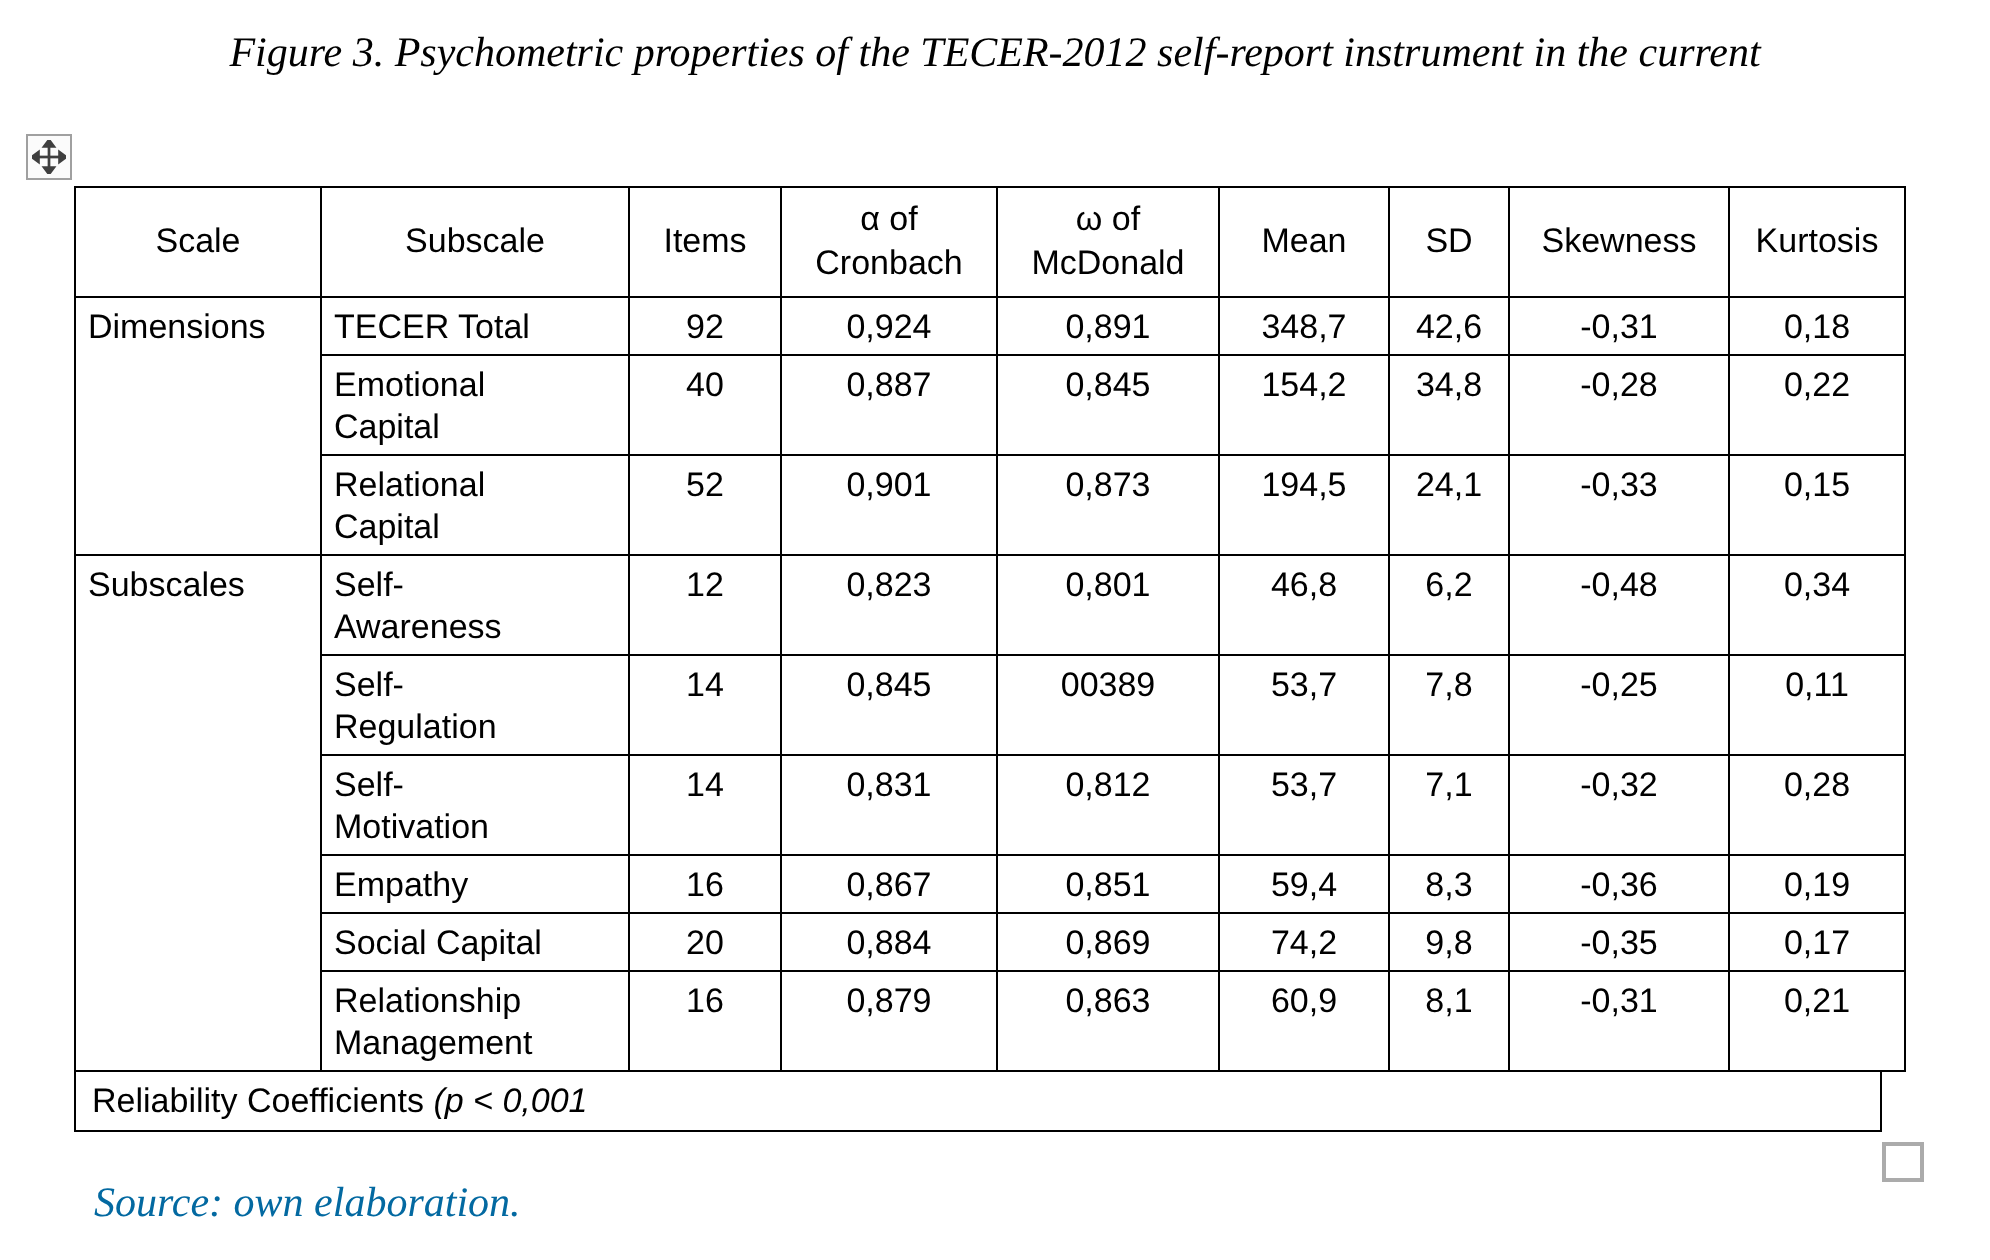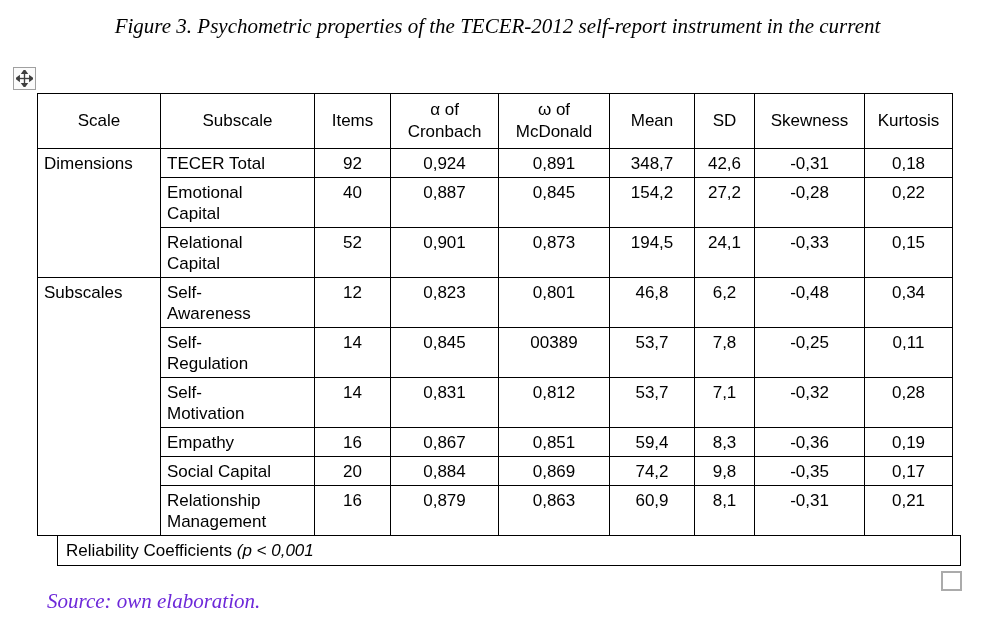--- a/index.html
+++ b/index.html
@@ -29,21 +29,21 @@
   }
   table.stats td {
     vertical-align:top; white-space:pre-line;
     line-height:21px; padding:4px 6px 3px 6px;
   }
   td.scale-cell, td.subscale-cell { text-align:left; padding-left:8px; }
   td.num-cell { text-align:center; }
   .footer-row {
     width:904px; box-sizing:border-box; border:1.5px solid #000;
     margin-top:-1.5px; padding:4px 8px 4px 8px;
-    font-size:17px; line-height:21px; background:#fff;margin-left:20px;
+    font-size:17px; line-height:21px; background:#fff;
   }
   .footer-row .italic { font-style:italic; }
   .resize-handle {
     position:absolute; left:941px; top:571px; width:21px; height:20px;
     box-sizing:border-box; border:2px solid #ababab; background:#fff;
     cursor:nwse-resize;
   }
   .source-note {
     position:absolute; left:47px; top:589px;
     font-family:"Liberation Serif", serif; font-style:italic; font-size:21px;
@@ -111,21 +111,21 @@
             <td class="num-cell">-0,31</td>
             <td class="num-cell">0,18</td>
           </tr>
           <tr>
             <td class="subscale-cell">Emotional
 Capital</td>
             <td class="num-cell">40</td>
             <td class="num-cell">0,887</td>
             <td class="num-cell">0,845</td>
             <td class="num-cell">154,2</td>
-            <td class="num-cell">27,2</td>
+            <td class="num-cell">34,8</td>
             <td class="num-cell">-0,28</td>
             <td class="num-cell">0,22</td>
           </tr>
           <tr>
             <td class="subscale-cell">Relational
 Capital</td>
             <td class="num-cell">52</td>
             <td class="num-cell">0,901</td>
             <td class="num-cell">0,873</td>
             <td class="num-cell">194,5</td>
@@ -199,15 +199,15 @@
             <td class="num-cell">0,21</td>
           </tr>
         </tbody>
     </table>
 
     <div class="footer-row"><span>Reliability Coefficients </span><span class="italic">(p &lt; 0,001</span></div>
   </div>
 
   <div class="resize-handle"></div>
 
-  <div class="source-note" style="color: #6d28d9;">Source: own elaboration.</div>
+  <div class="source-note" style="color: #0369a1;">Source: own elaboration.</div>
 
 </div>
 
 </body></html>

